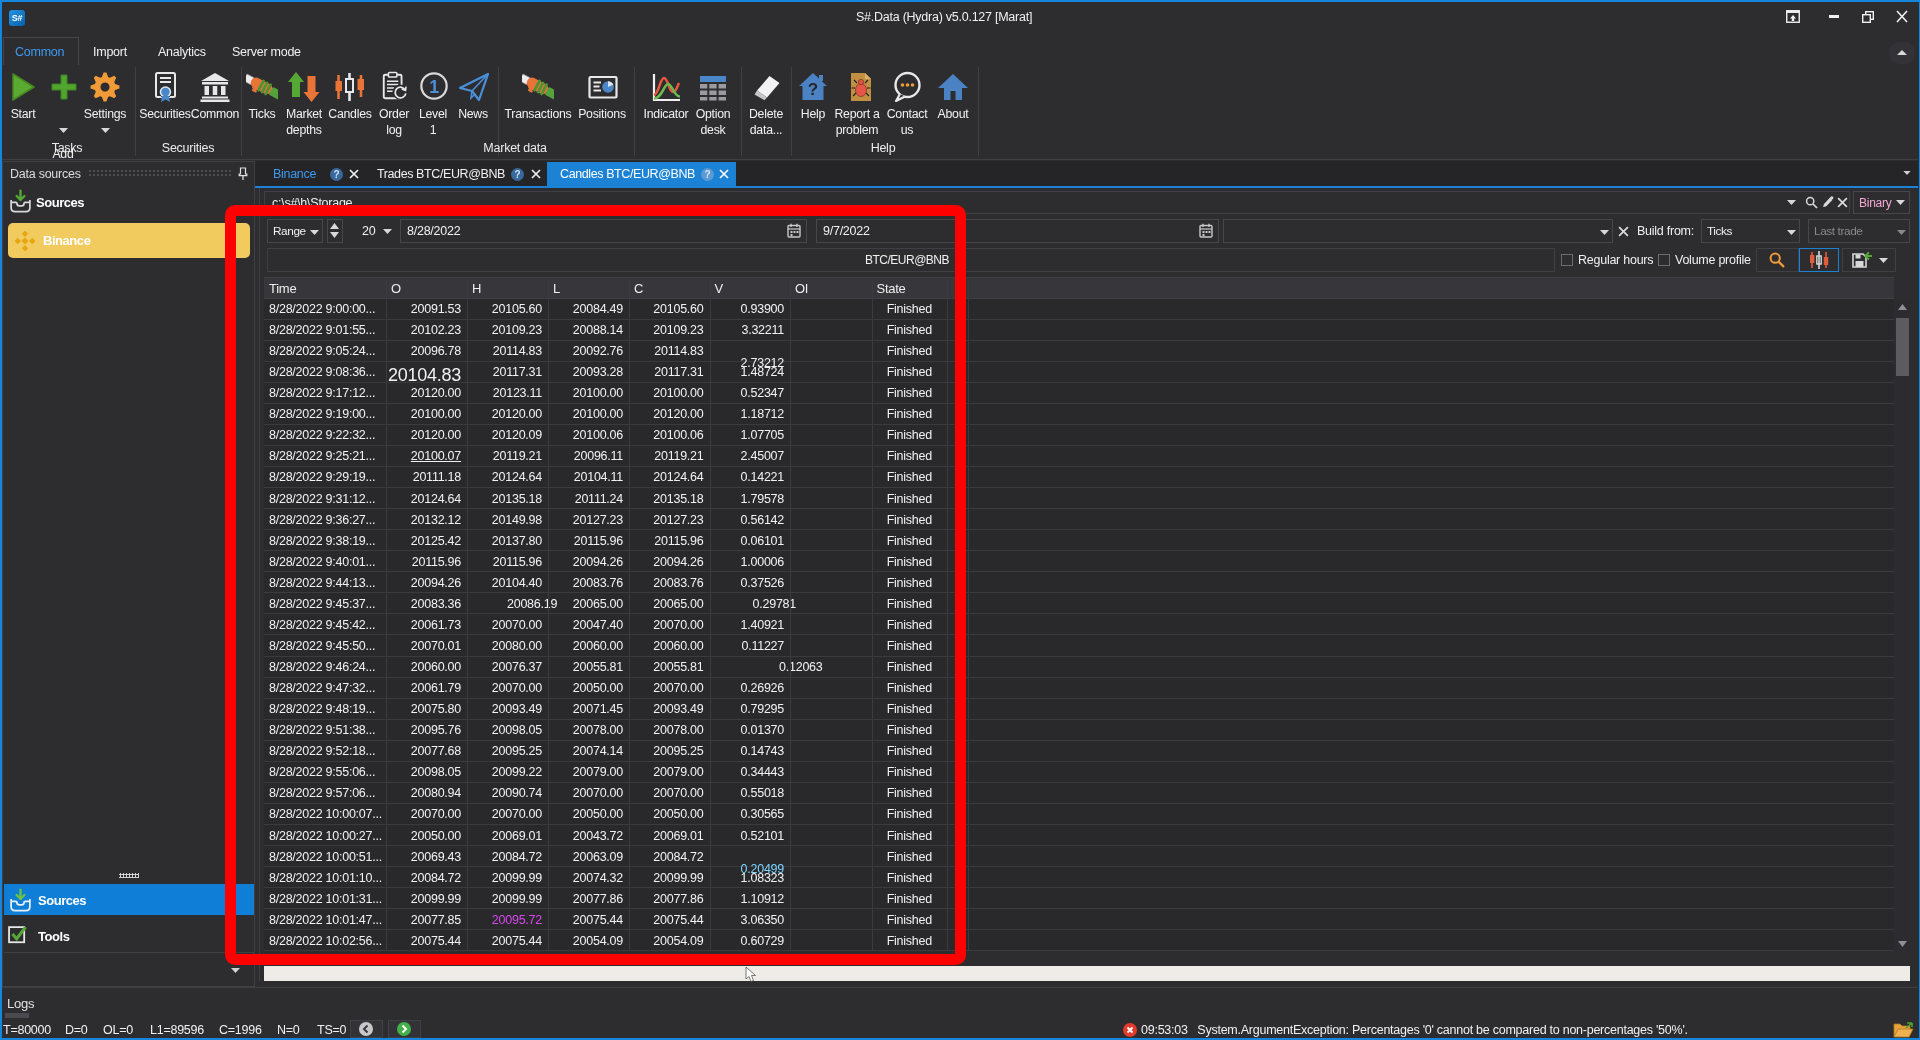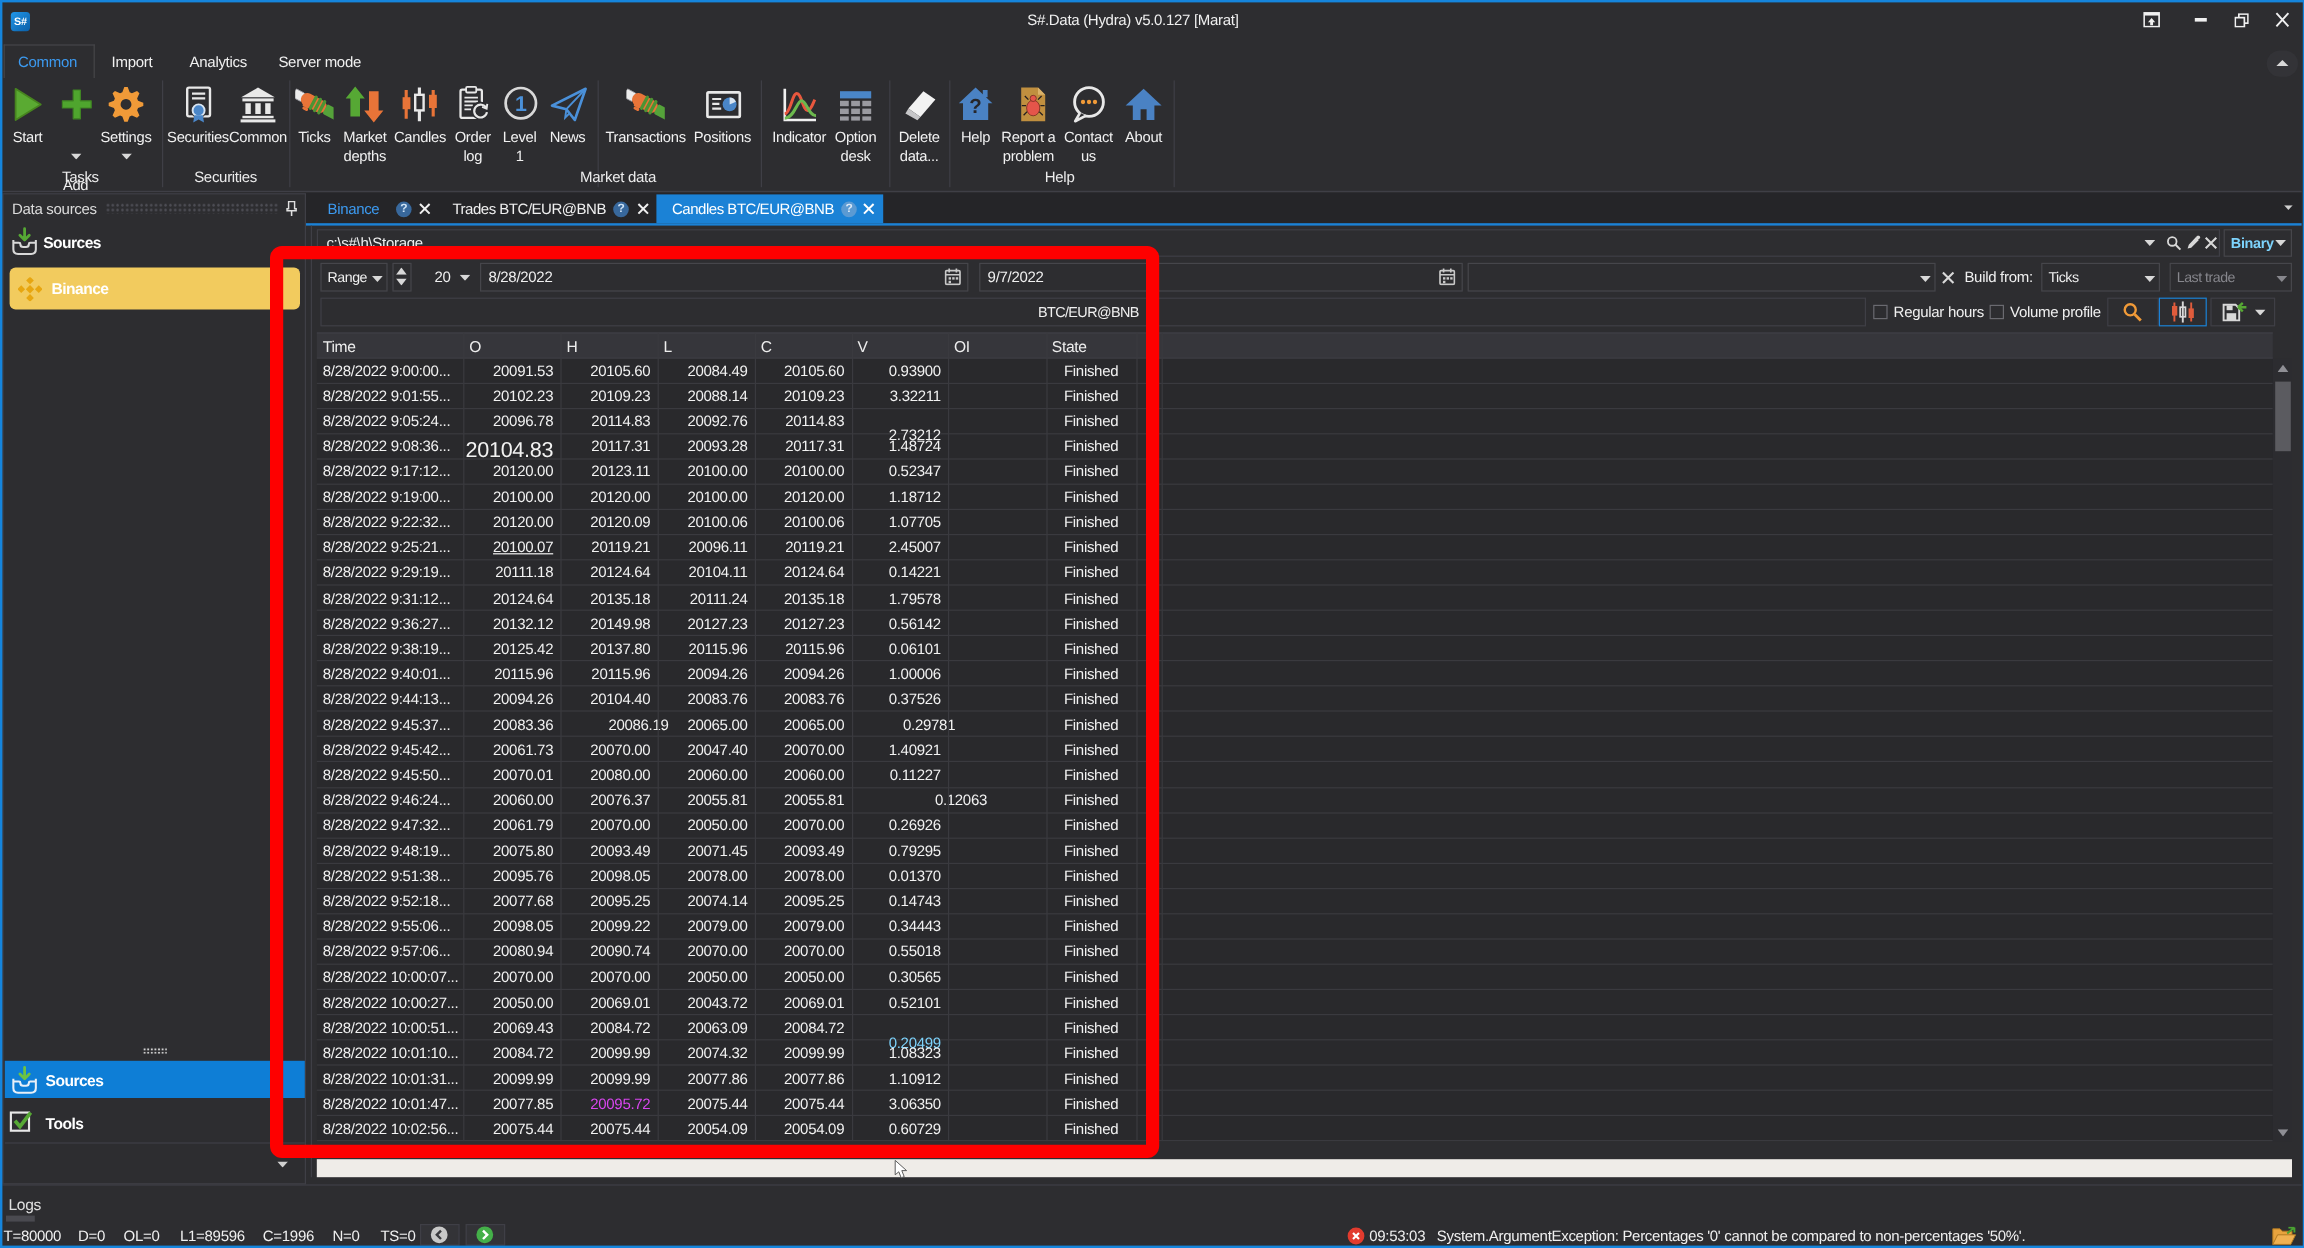--- a/index.html
+++ b/index.html
@@ -272,21 +272,21 @@
     <path d="M8 8 L12 12" stroke="#d8d8d8" stroke-width="1.7"></path>
   </svg>
 <svg style="position:absolute;left:1821px;top:196px" width="13" height="13" viewBox="0 0 13 13">
     <path d="M2 11 L3 8 L9 1.6 L11.4 4 L5 10.4 Z M2 11 l3-1" fill="#d8d8d8"></path>
     <circle cx="10.8" cy="1.8" r="1.6" fill="#d8d8d8"></circle>
   </svg>
 <svg style="position:absolute;left:1837px;top:197px" width="11" height="11" viewBox="0 0 10 10">
     <path d="M1 1 L9 9 M9 1 L1 9" stroke="#d8d8d8" stroke-width="1.6"></path>
   </svg>
 <div style="position:absolute;left:1853px;top:191px;width:57px;height:23px;background:#2d2d30;border:1px solid #46464b;"></div>
-<div style="position:absolute;left:1859px;top:196px;font-size:12px;color:#7dd3fc;font-weight:bold;white-space:nowrap;">Binary</div>
+<div style="position:absolute;left:1859px;top:196px;font-size:12px;color:#f9a8d4;font-weight:normal;white-space:nowrap;">Binary</div>
 <svg style="position:absolute;left:1896px;top:200px" width="9" height="5" viewBox="0 0 9 5">
     <path d="M0 0 H9 L4.5 5 Z" fill="#d8d8d8"></path>
   </svg>
 <div style="position:absolute;left:267px;top:219px;width:56px;height:24px;background:#2d2d30;border:1px solid #46464b;"></div>
 <div style="position:absolute;left:273px;top:224px;font-size:11.8px;color:#f0f0f0;font-weight:normal;white-space:nowrap;letter-spacing:-0.4px;">Range</div>
 <svg style="position:absolute;left:310px;top:229.5px" width="9" height="5" viewBox="0 0 9 5">
     <path d="M0 0 H9 L4.5 5 Z" fill="#d8d8d8"></path>
   </svg>
 <div style="position:absolute;left:327px;top:219px;width:16px;height:24px;background:#2d2d30;border:1px solid #46464b;"></div>
 <svg style="position:absolute;left:330px;top:223px" width="9" height="6" viewBox="0 0 9 6">

